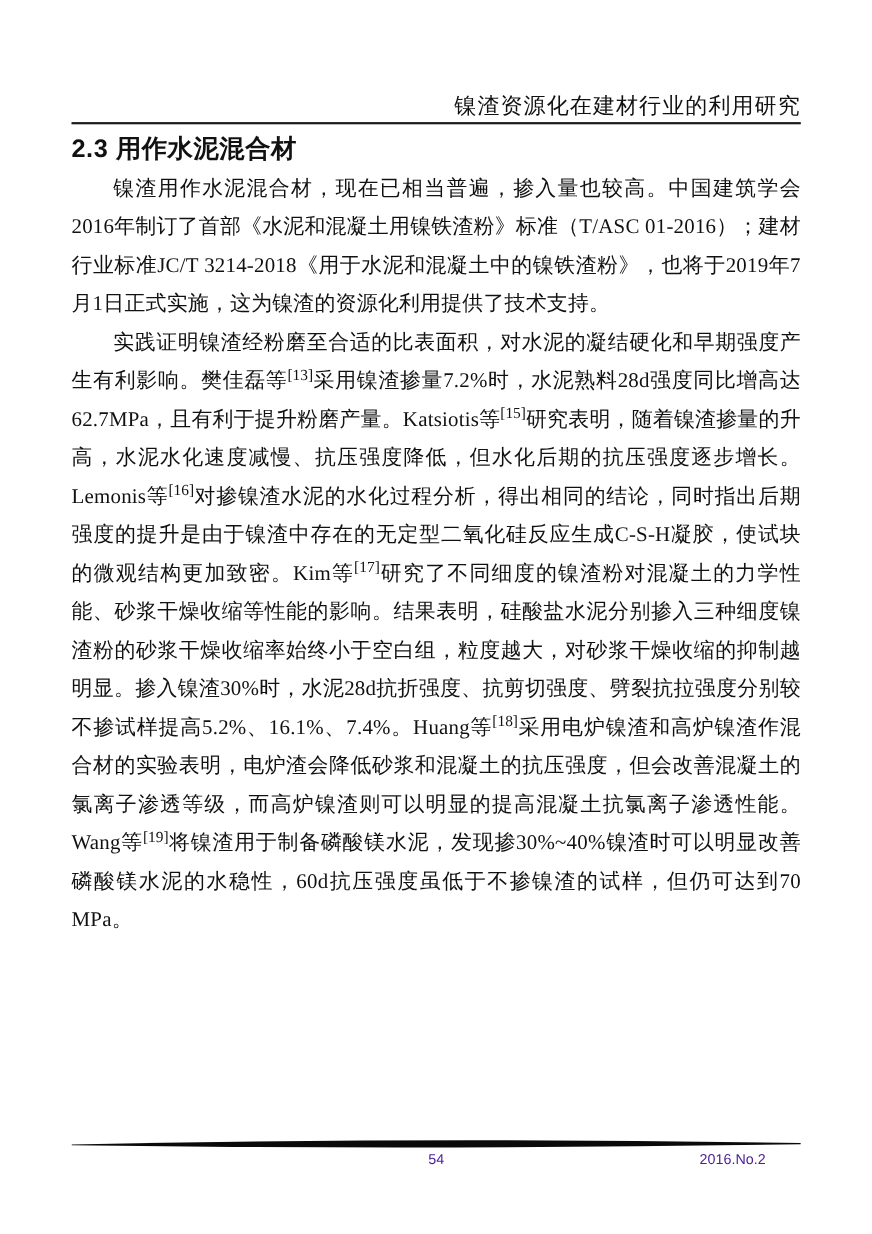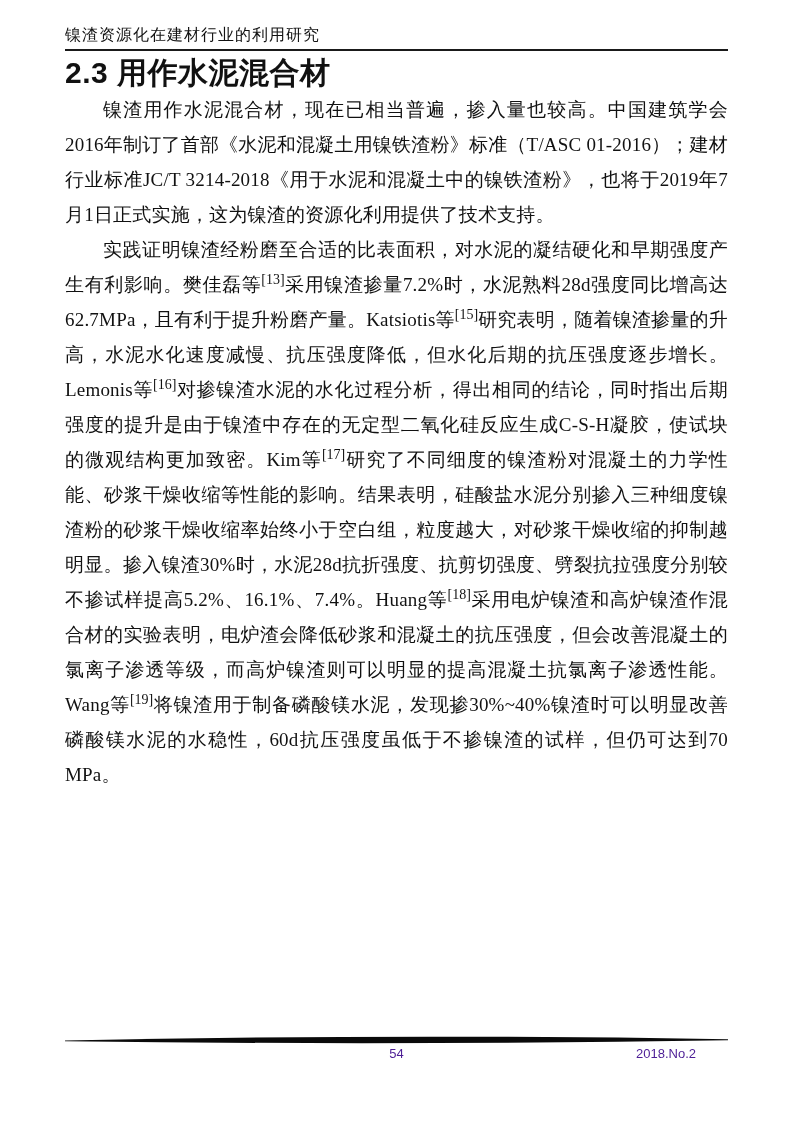--- a/index.html
+++ b/index.html
@@ -17,33 +17,33 @@
     overflow: hidden;
     font-family: "Liberation Serif", "DejaVu Serif", serif;
   }
   .content {
     position: absolute;
     left: 65px;
     width: 663px;
     top: 0;
   }
   .running-head {
-    padding-top: 24px;
-    text-align: left;
-    font-size: 16px;
+    padding-top: 86px;
+    text-align: right;
+    font-size: 20px;
     line-height: 22px;
     letter-spacing: 1px;
     border-bottom: 2px solid #1a1a1a;
     padding-bottom: 3px;
   }
   .section-heading {
     margin: 7px 0 4px 0;
     font-family: "Liberation Sans", "DejaVu Sans", sans-serif;
     font-weight: bold;
-    font-size: 30px;
+    font-size: 23px;
     line-height: 30px;
     letter-spacing: 0.5px;
   }
   .body-text .para {
     margin: 0;
     font-size: 19px;
     line-height: 35px;
     text-align: justify;
     text-indent: 2em;
     letter-spacing: 0.2px;
@@ -100,16 +100,16 @@
         <p class="para">实践证明镍渣经粉磨至合适的比表面积，对水泥的凝结硬化和早期强度产生有利影响。樊佳磊等<sup>[13]</sup>采用镍渣掺量7.2%时，水泥熟料28d强度同比增高达62.7MPa，且有利于提升粉磨产量。Katsiotis等<sup>[15]</sup>研究表明，随着镍渣掺量的升高，水泥水化速度减慢、抗压强度降低，但水化后期的抗压强度逐步增长。Lemonis等<sup>[16]</sup>对掺镍渣水泥的水化过程分析，得出相同的结论，同时指出后期强度的提升是由于镍渣中存在的无定型二氧化硅反应生成C-S-H凝胶，使试块的微观结构更加致密。Kim等<sup>[17]</sup>研究了不同细度的镍渣粉对混凝土的力学性能、砂浆干燥收缩等性能的影响。结果表明，硅酸盐水泥分别掺入三种细度镍渣粉的砂浆干燥收缩率始终小于空白组，粒度越大，对砂浆干燥收缩的抑制越明显。掺入镍渣30%时，水泥28d抗折强度、抗剪切强度、劈裂抗拉强度分别较不掺试样提高5.2%、16.1%、7.4%。Huang等<sup>[18]</sup>采用电炉镍渣和高炉镍渣作混合材的实验表明，电炉渣会降低砂浆和混凝土的抗压强度，但会改善混凝土的氯离子渗透等级，而高炉镍渣则可以明显的提高混凝土抗氯离子渗透性能。Wang等<sup>[19]</sup>将镍渣用于制备磷酸镁水泥，发现掺30%~40%镍渣时可以明显改善磷酸镁水泥的水稳性，60d抗压强度虽低于不掺镍渣的试样，但仍可达到70 MPa。</p>
       </div>
   </div>
 
   <div class="footer">
     <svg class="footer-bar" viewBox="0 0 663 11" preserveAspectRatio="none">
       <path d="M0,5.5 Q331,-1.5 663,4.2 L663,5.2 Q331,10.5 0,6.2 Z" fill="#0a0a0a"></path>
     </svg>
     <div class="footer-row">
       <span class="page-number">54</span>
-      <span class="issue-label">2018.No.2</span>
+      <span class="issue-label">2016.No.2</span>
     </div>
   </div>
 </div>
 
 </body></html>

